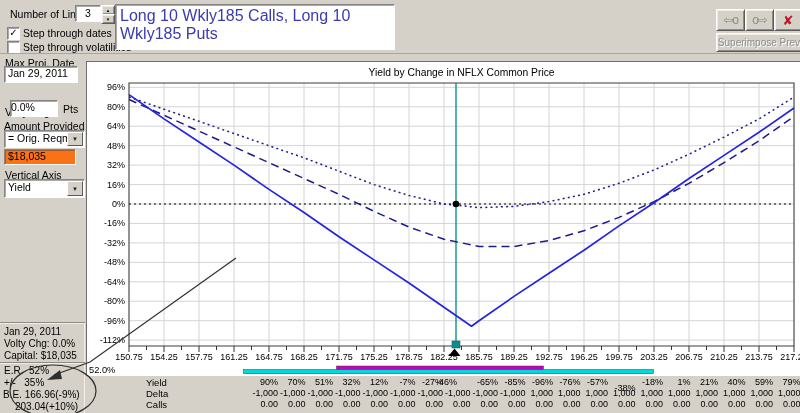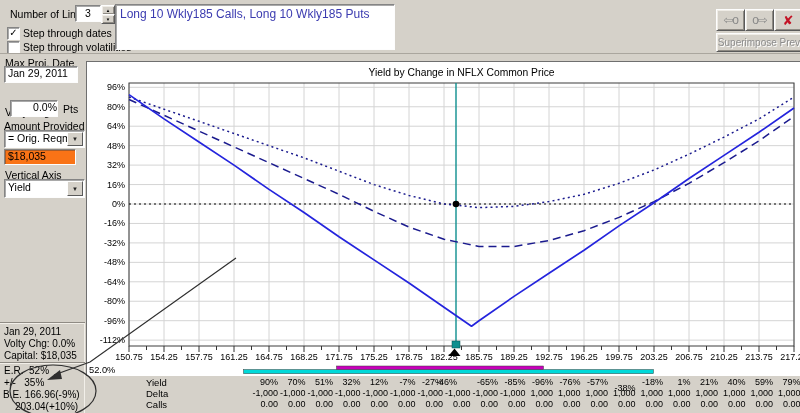--- a/index.html
+++ b/index.html
@@ -45,21 +45,21 @@
 
   <div class="cbbox" style="left:7px;top:27px;">
     <span>✓</span>
   </div>
   <span class="lbl" style="left:23px;top:27px;">Step through dates</span>
 
   <div class="cbbox" style="left:7px;top:41px;"></div>
   <span class="lbl" style="left:23px;top:41px;">Step through volatilities</span>
 
   <div class="sunken" id="posbox" style="left:115px;top:4px;width:278px;height:44px;">
-    <div style="padding:2px 4px;font-size:12px;">Long 10 Wkly185 Calls, Long 10 Wkly185 Puts</div>
+    <div style="padding:2px 4px;font-size:16px;">Long 10 Wkly185 Calls, Long 10 Wkly185 Puts</div>
   </div>
 
   <div class="raised btn" style="left:716px;top:9px;width:27px;height:20px;">
     <span class="navglyph">⇦o</span>
   </div>
   <div class="raised btn" style="left:745px;top:9px;width:27px;height:20px;">
     <span class="navglyph">o⇨</span>
   </div>
   <div class="raised btn" style="left:774px;top:9px;width:26px;height:20px;">
     <span style="color:#c31325;font-size:13px;font-weight:bold;">✘</span>
@@ -70,21 +70,21 @@
 
   <div class="abs" style="left:0;top:53px;width:800px;height:0;border-top:1px solid #aaa69e;"></div>
 
   <span class="lbl" style="left:5px;top:57px;">Max Proj. Date</span>
   <div class="sunken" style="left:4px;top:66px;width:72px;height:15px;">
     <div class="field">Jan 29, 2011</div>
   </div>
 
   <span class="lbl" style="left:5px;top:106px;">Volty Chg</span>
   <div class="sunken" style="left:10px;top:100px;width:46px;height:15px;">
-    <div class="field" style="text-align:right;padding:0;">0.0%</div>
+    <div class="field" style="text-align:left;padding:0;">0.0%</div>
   </div>
   <span class="lbl" style="left:63px;top:103px;">Pts</span>
 
   <span class="lbl" style="left:4px;top:120px;">Amount Provided</span>
   <div class="sunken" style="left:4px;top:130px;width:79px;height:16px;background:#fff;">
     <div class="field" style="line-height:14px;">= Orig. Reqmt.</div>
     <div class="combo-arrow">▼</div>
   </div>
   <div class="sunken" style="left:4px;top:149px;width:70px;height:14px;background:#f97316;">
     <div class="field" style="line-height:12px;">$18,035</div>

